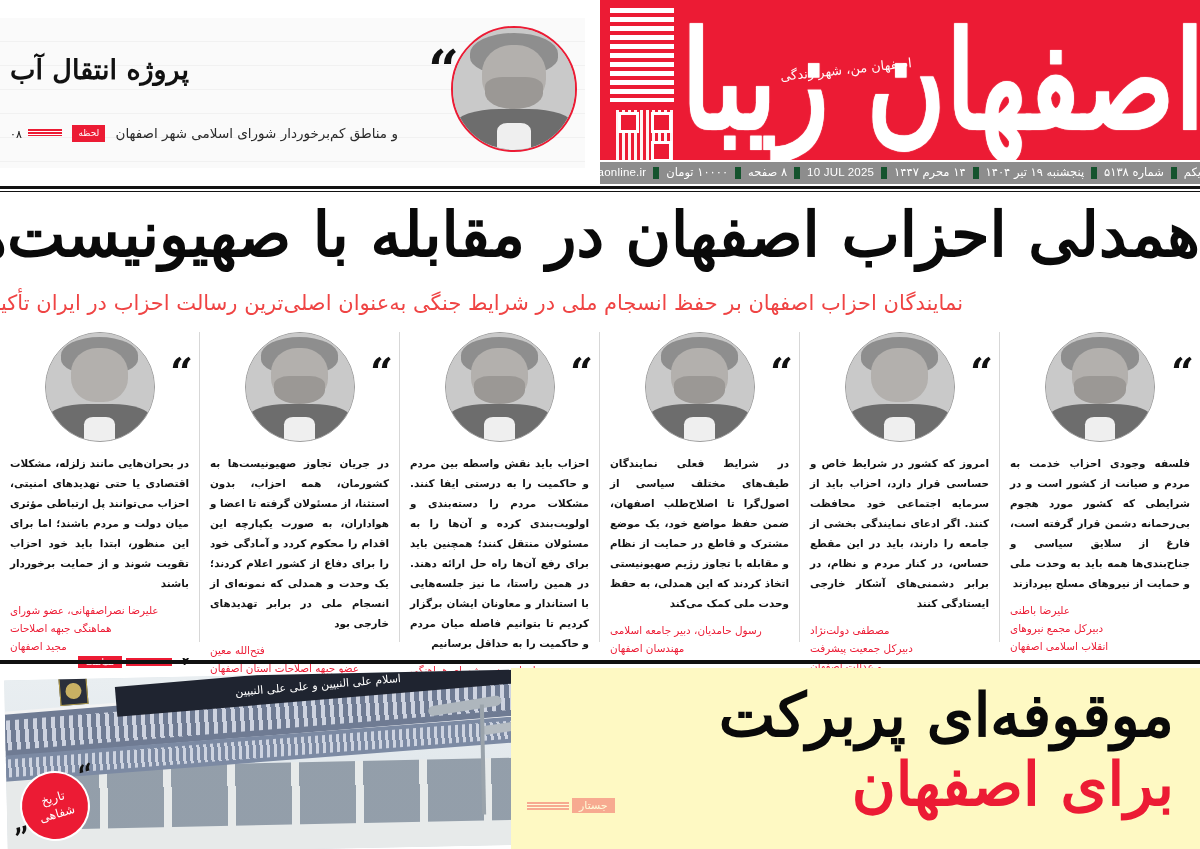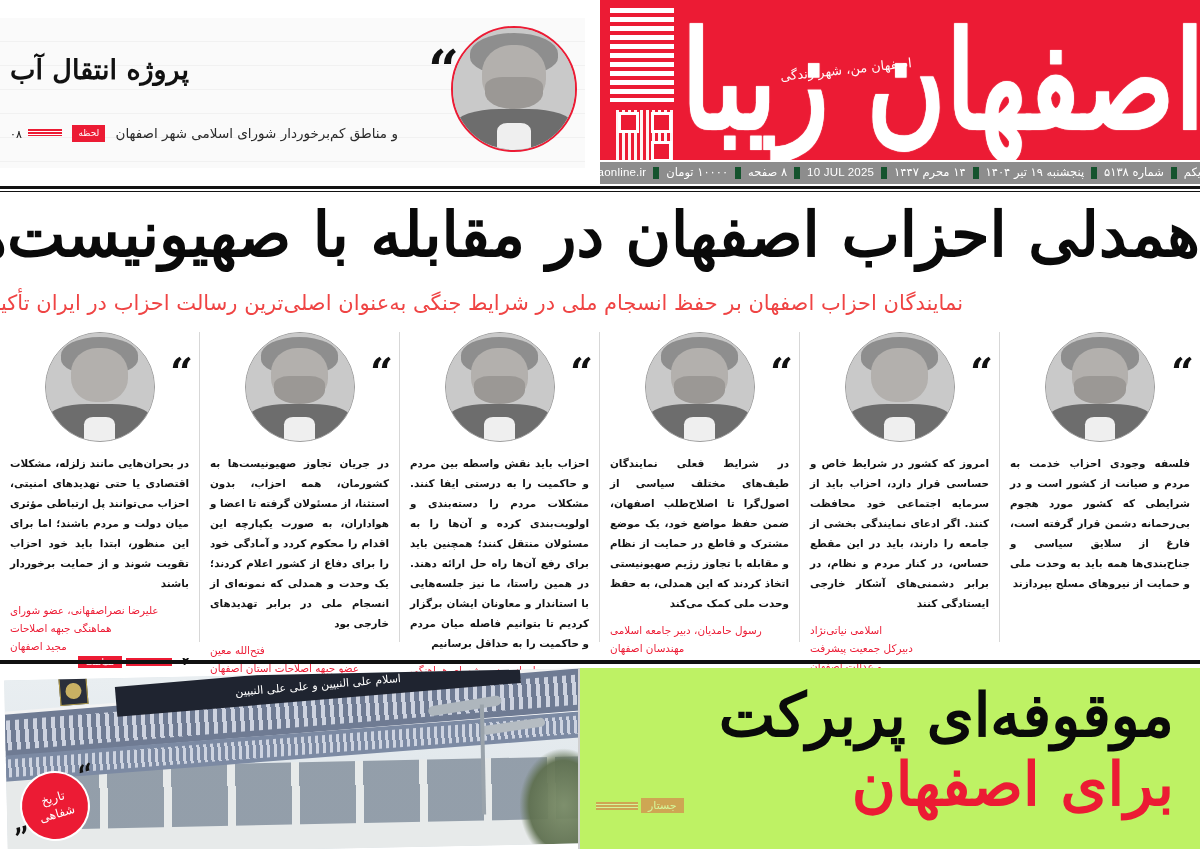--- a/index.html
+++ b/index.html
@@ -183,22 +183,22 @@
     position:absolute;bottom:10px;left:22px;width:66px;height:66px;border-radius:50%;
     background:#ec1b34;color:#fff;display:flex;flex-direction:column;align-items:center;
     justify-content:center;font-family:"DejaVu Serif","Liberation Serif",serif;
     font-size:12px;line-height:1.35;transform:rotate(-16deg);box-shadow:0 0 0 2px #fff;
     z-index:6;
   }
   .stamp-q{position:absolute;right:-14px;top:4px;color:#111;font-size:28px;font-weight:700;line-height:.6;}
   .stamp-q2{position:absolute;left:-14px;bottom:2px;color:#111;font-size:28px;font-weight:700;line-height:.6;}
 
   .bottom-text{
-    position:absolute;top:0;right:0;width:620px;height:181px;
-    background:#bef264;padding:14px 26px 0 14px;box-sizing:border-box;text-align:right;
+    position:absolute;top:0;right:0;width:689px;height:181px;
+    background:#fef9c3;padding:14px 26px 0 14px;box-sizing:border-box;text-align:right;
   }
   .bt-line1{
     font-family:"DejaVu Serif","Liberation Serif",serif;font-weight:700;
     font-size:60px;line-height:1.12;color:#0a0a0a;letter-spacing:-1.5px;white-space:nowrap;
   }
   .bt-line2{
     font-family:"DejaVu Serif","Liberation Serif",serif;font-weight:700;
     font-size:60px;line-height:1.12;color:#ec1b34;letter-spacing:-1.5px;white-space:nowrap;
     margin-top:2px;
   }
@@ -282,35 +282,40 @@
         <div class="face">
             <div class="hair"></div>
             <div class="head"></div>
             <div class="beard"></div>
             <div class="body"></div>
             <div class="shirt"></div>
           </div>
       </div>
       <div class="col-quote">“</div>
       <div class="col-body">فلسفه وجودی احزاب خدمت به مردم و صیانت از کشور است و در شرایطی که کشور مورد هجوم بی‌رحمانه دشمن قرار گرفته است، فارغ از سلایق سیاسی و جناح‌بندی‌ها همه باید به وحدت ملی و حمایت از نیروهای مسلح بپردازند</div>
+      <div class="col-attr">
+        <div>علیرضا باطنی</div>
+        <div>دبیرکل مجمع نیروهای</div>
+        <div>انقلاب اسلامی اصفهان</div>
+      </div>
     </div>
 
     <div class="col">
       <div class="col-portrait">
         <div class="face">
             <div class="hair"></div>
             <div class="head"></div>
             <div class="body"></div>
             <div class="shirt"></div>
           </div>
       </div>
       <div class="col-quote">“</div>
       <div class="col-body">امروز که کشور در شرایط خاص و حساسی قرار دارد، احزاب باید از سرمایه اجتماعی خود محافظت کنند. اگر ادعای نمایندگی بخشی از جامعه را دارند، باید در این مقطع حساس، در کنار مردم و نظام، در برابر دشمنی‌های آشکار خارجی ایستادگی کنند</div>
       <div class="col-attr">
-        <div>اسلامی نیاتی‌نژاد</div>
+        <div>مصطفی دولت‌نژاد</div>
         <div>دبیرکل جمعیت پیشرفت</div>
         <div>و عدالت اصفهان</div>
       </div>
     </div>
 
     <div class="col">
       <div class="col-portrait">
         <div class="face">
             <div class="hair"></div>
             <div class="head"></div>

